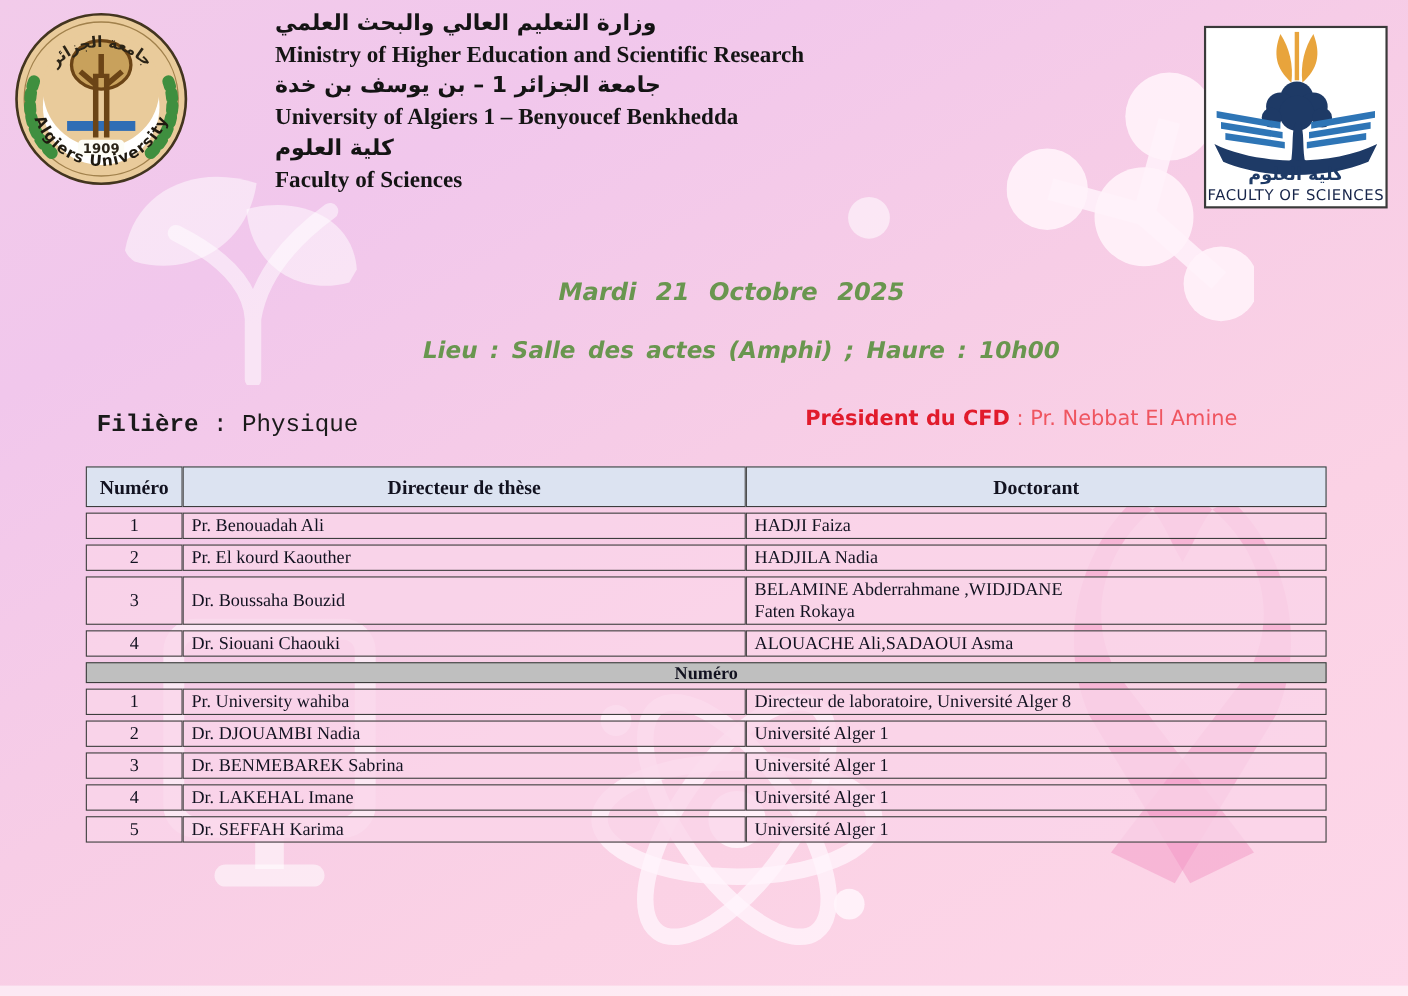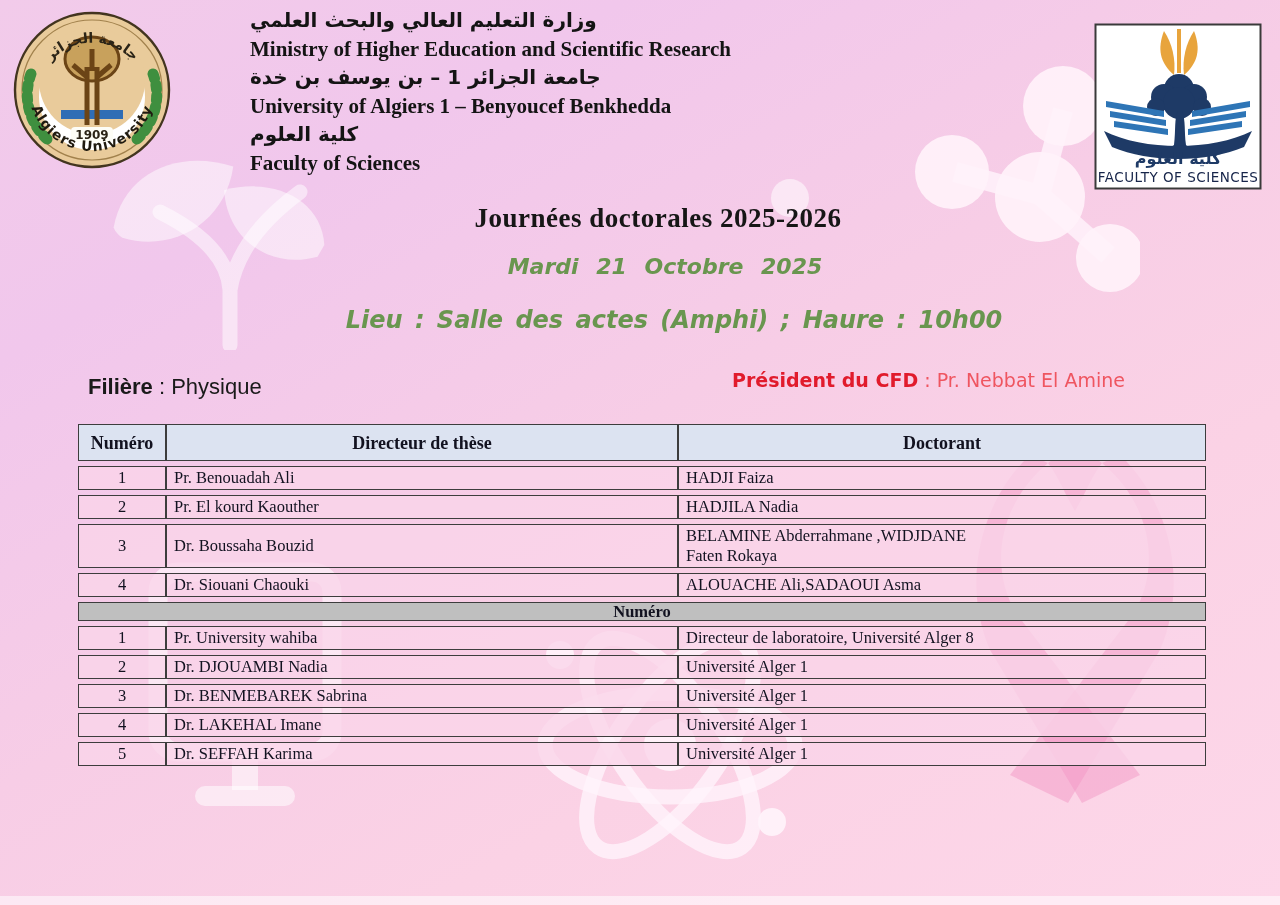--- a/index.html
+++ b/index.html
@@ -15,22 +15,22 @@
   .head-block{position:absolute; left:250px; top:6px; width:790px; text-align:left; z-index:3;}
   .h-ar{font-family:"DejaVu Sans", sans-serif; font-weight:bold; font-size:20px; color:#141414; line-height:29px; direction:rtl;}
   .h-en{font-family:"Liberation Serif", serif; font-weight:bold; font-size:21px; color:#141414; line-height:28px;}
   .evt-title{position:absolute; left:36px; top:203px; width:1244px; text-align:center;
     font-weight:bold; font-size:27px; color:#161616; letter-spacing:.5px; z-index:3;}
   .evt-date{position:absolute; left:50px; top:254px; width:1230px; text-align:center;
     font-family:"DejaVu Sans", sans-serif; font-style:italic; font-weight:bold;
     font-size:22px; color:#69964f; word-spacing:10px; z-index:3;}
   .evt-loc{position:absolute; left:68px; top:306px; width:1212px; text-align:center;
     font-family:"DejaVu Sans", sans-serif; font-style:italic; font-weight:bold;
-    font-size:24px; color:#69964f; word-spacing:4px; z-index:3;}
-  .filiere{position:absolute; left:88px; top:374px; font-family:Liberation Sans, sans-serif;
+    font-size:21px; color:#69964f; word-spacing:4px; z-index:3;}
+  .filiere{position:absolute; left:88px; top:374px; font-family:Liberation Mono, monospace;
     font-size:22px; color:#1a1a1a; z-index:3;}
   .filiere b{font-weight:bold;}
   .president{position:absolute; left:732px; top:369px; font-family:"DejaVu Sans", sans-serif;
     font-size:19px; z-index:3;}
   .president .p-label{font-weight:bold; color:#e11b2c;}
   .president .p-value{color:#ef5560; font-weight:500;}
   
   .tbl-wrap{position:absolute; left:78px; top:419px; width:908px; z-index:2;}
   table{width:100%; border-collapse:separate; border-spacing:0 5px; table-layout:fixed;}
   td,th{border:1.6px solid #3d3d3d; font-size:16.5px; color:#121220; line-height:20px;
@@ -173,21 +173,20 @@
   <div class="head-block">
     <div class="h-ar">وزارة التعليم العالي والبحث العلمي</div>
     <div class="h-en">Ministry of Higher Education and Scientific Research</div>
     <div class="h-ar">جامعة الجزائر 1 – بن يوسف بن خدة</div>
     <div class="h-en">University of Algiers 1 – Benyoucef Benkhedda</div>
     <div class="h-ar">كلية العلوم</div>
     <div class="h-en">Faculty of Sciences</div>
   </div>
 
   
-  <div class="evt-title">Journées doctorales 2025-2026</div>
   <div class="evt-date">Mardi 21 Octobre 2025</div>
   <div class="evt-loc">Lieu : Salle des actes (Amphi) ; Haure : 10h00</div>
 
   <div class="filiere"><b>Filière</b><span> : Physique</span></div>
 
   <div class="president"><span class="p-label">Président du CFD</span><span class="p-value"> : Pr. Nebbat El Amine</span></div>
 
   
   <div class="tbl-wrap">
     <table>

